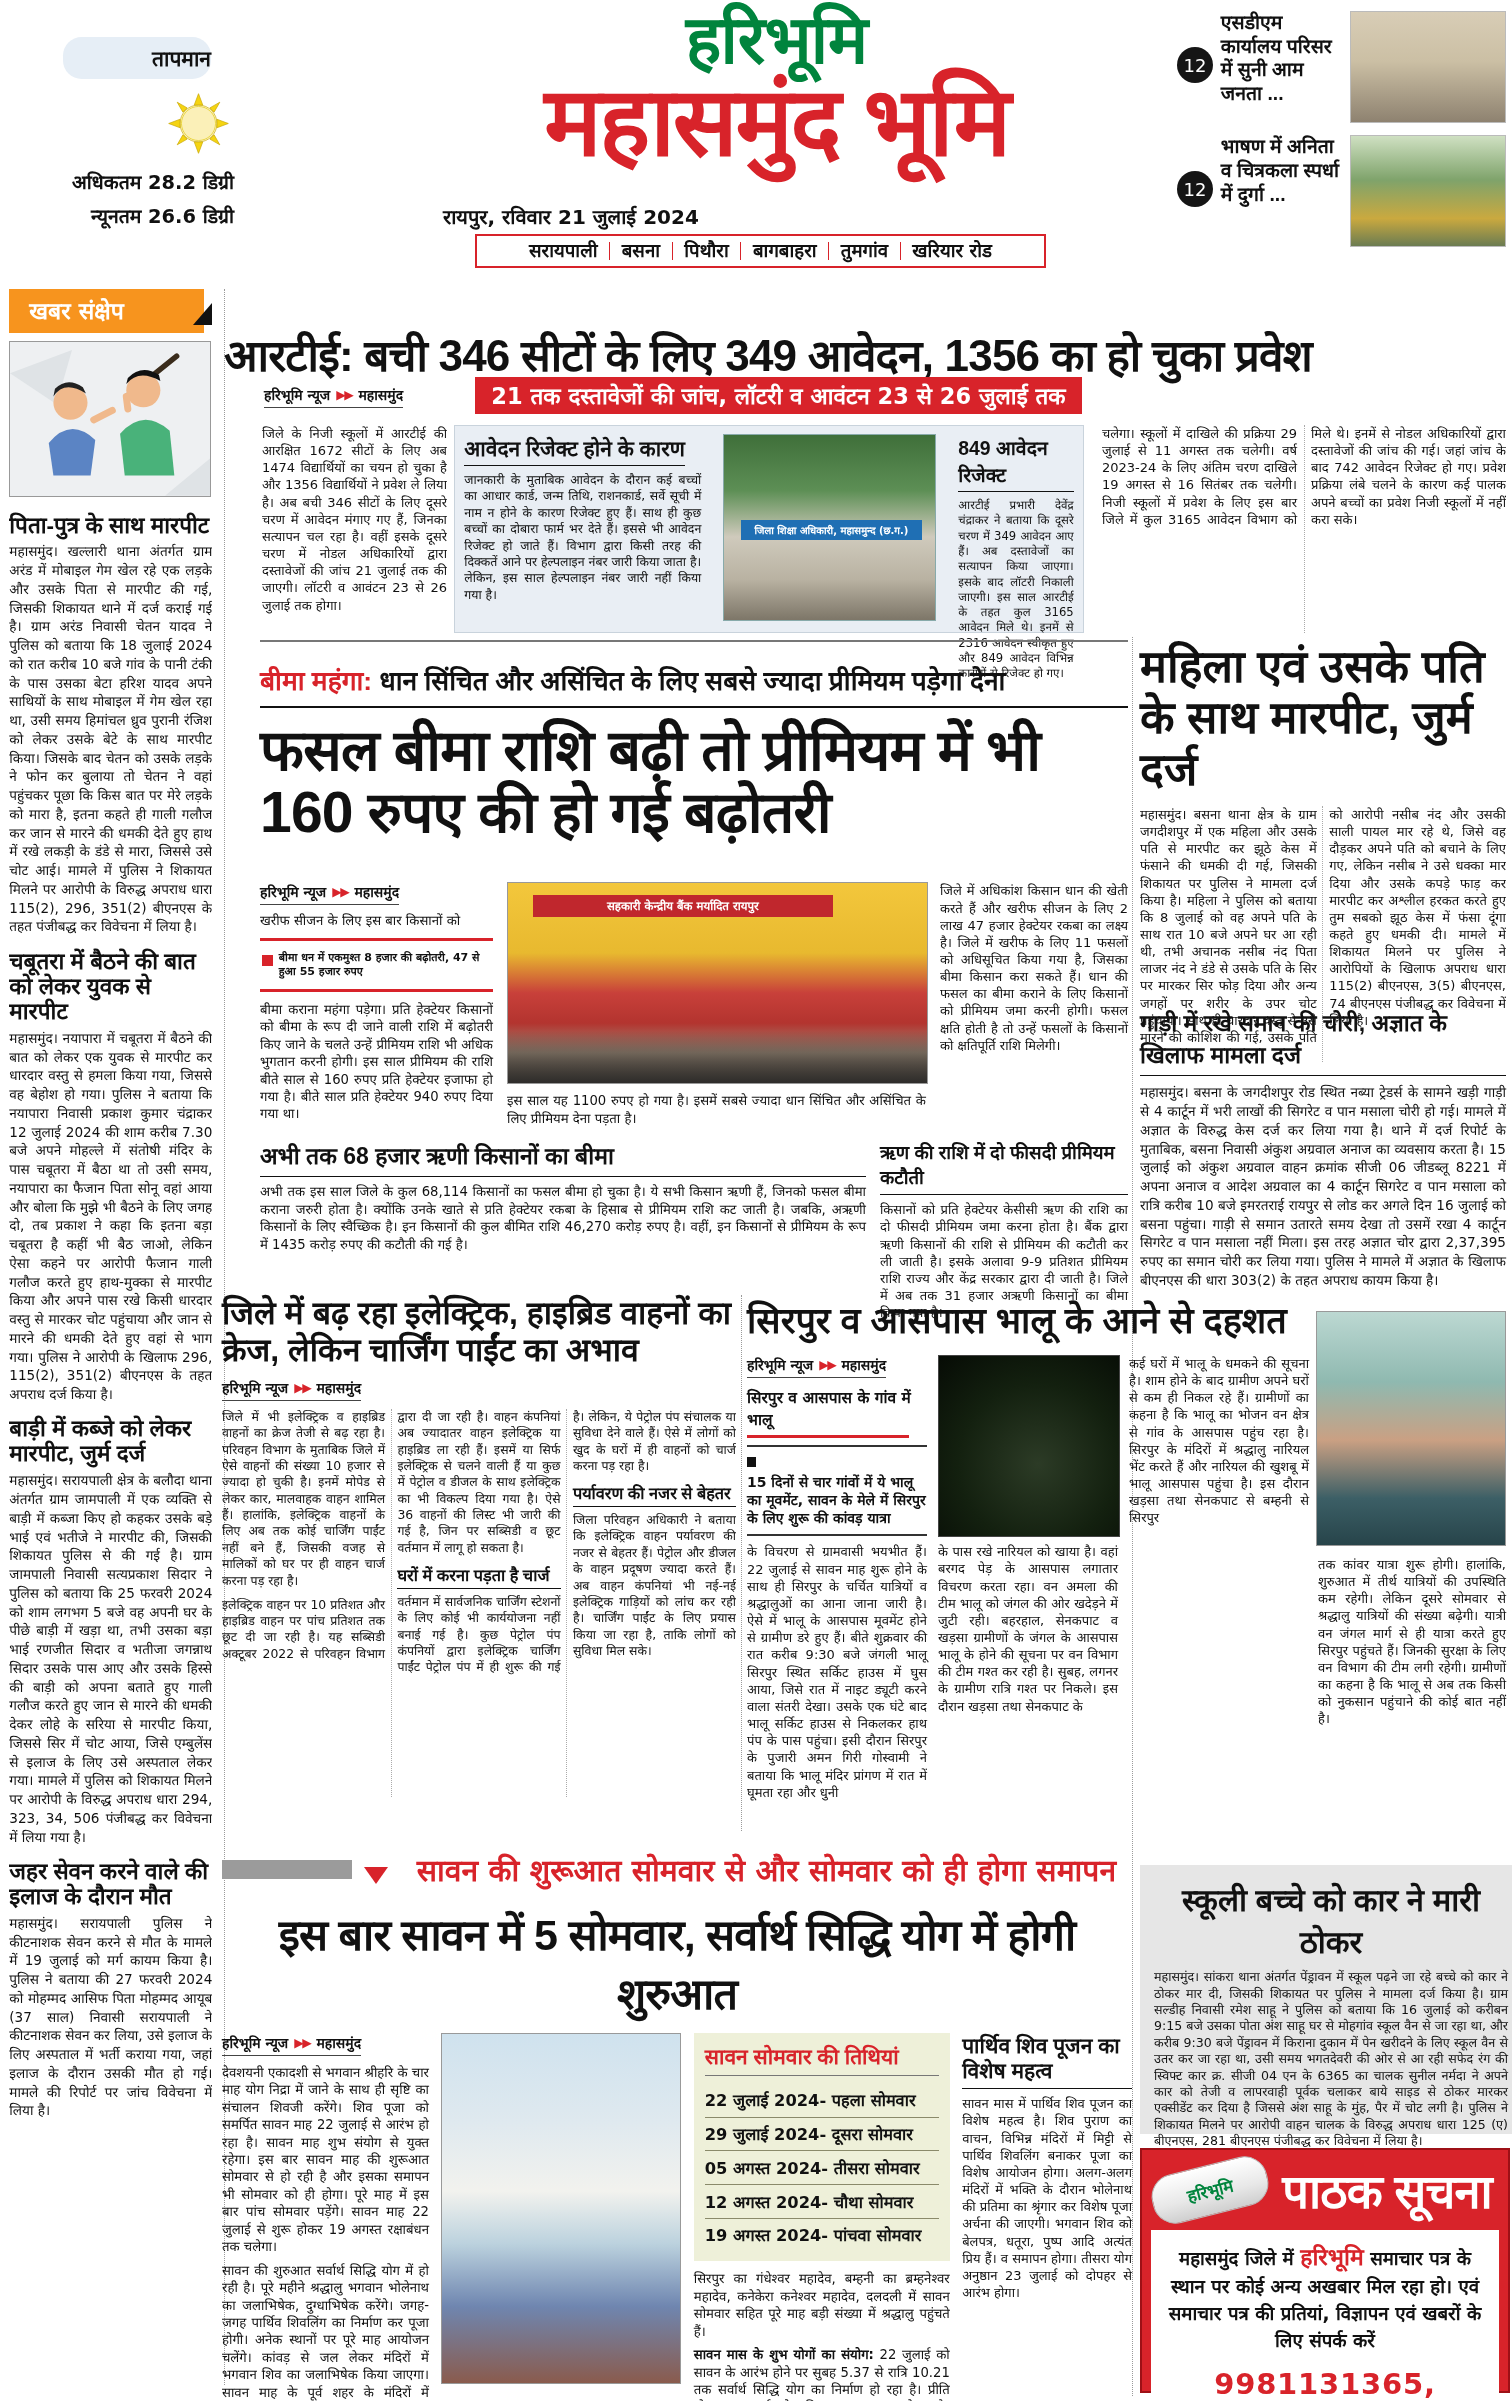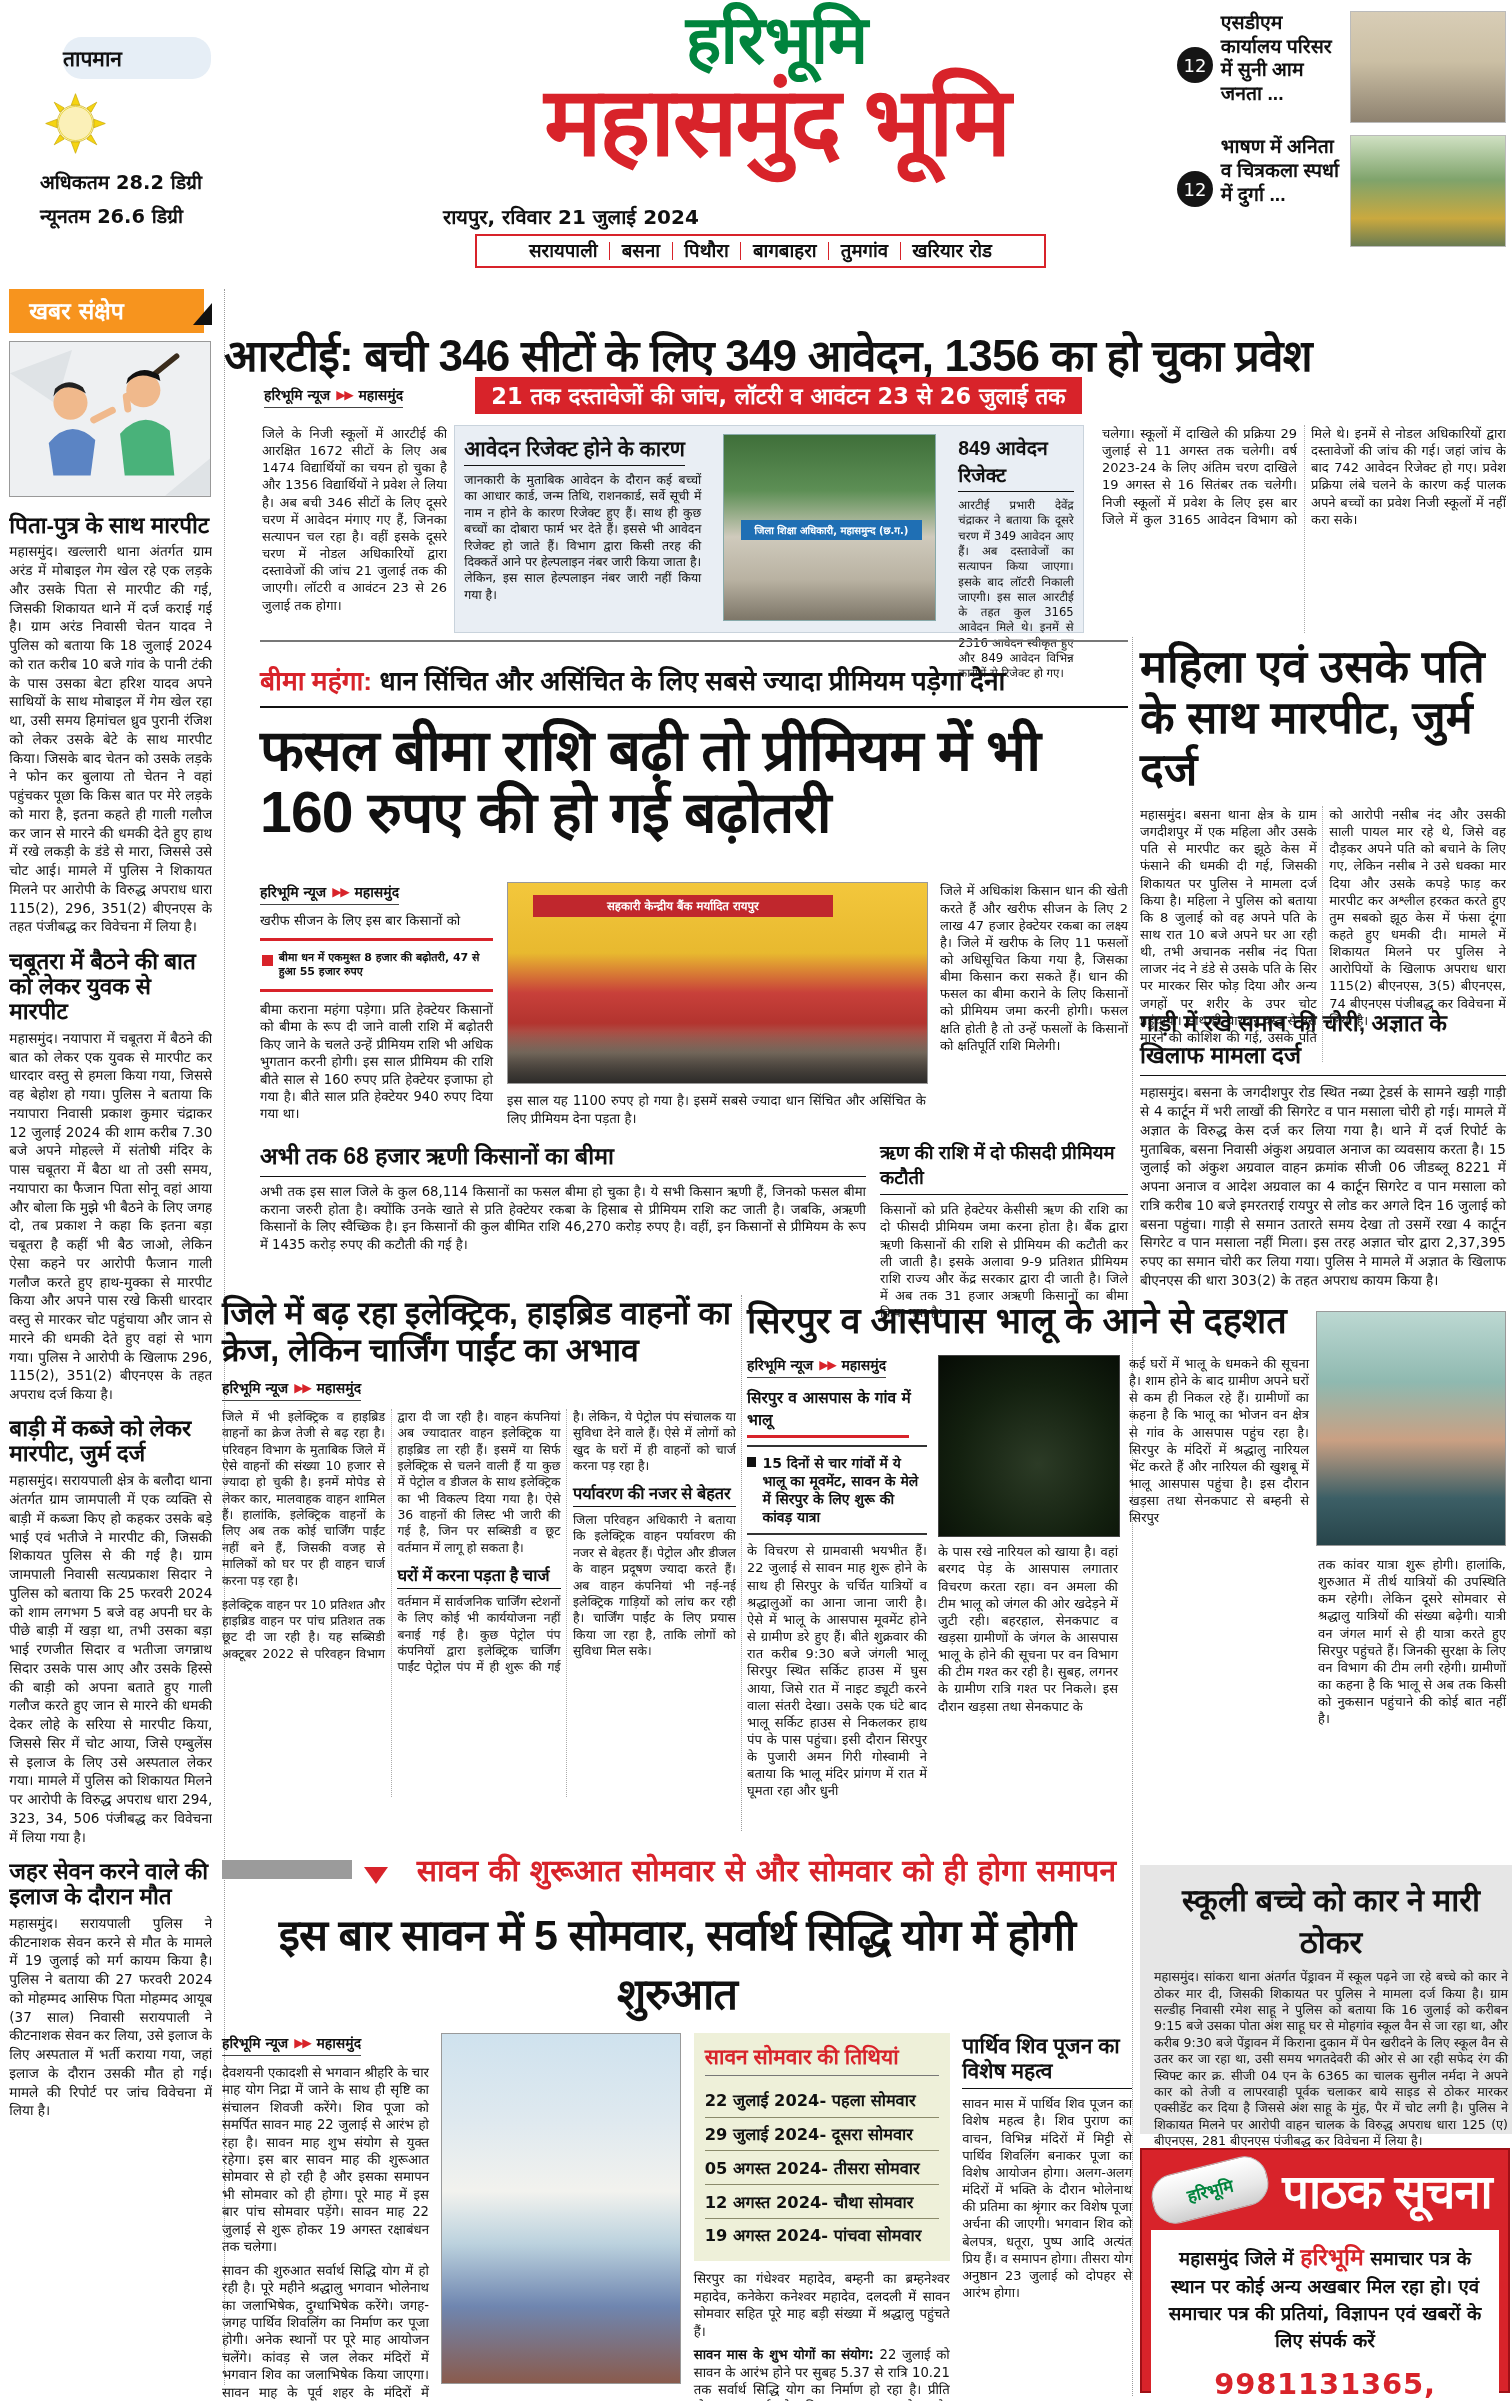--- a/index.html
+++ b/index.html
@@ -6,21 +6,21 @@
   .page{position:relative;width:1512px;height:2401px;background:#fff;overflow:hidden;
         font-family:"DejaVu Sans","Liberation Sans",sans-serif;color:#111;}
   .hl{font-family:"Liberation Sans","DejaVu Sans",sans-serif;font-weight:700;}
   .body-txt{font-size:13px;line-height:1.32;text-align:justify;}
   .byline{font-weight:700;font-size:14px;border-bottom:1.6px solid #444;padding-bottom:3.1px;display:flex;gap:6.2px;align-items:center;width:max-content;}
   .byline .arr{color:#d8232a;font-size:12.4px;letter-spacing:-1.6px;}
   .vline{position:absolute;border-left:0.8px dotted #9a9a9a;}
   .hrule{position:absolute;border-top:2.3px double #777;}
 
   
-  .weather{position:absolute;left:40px;top:37px;width:194px;text-align:left;}
+  .weather{position:absolute;left:40px;top:37px;width:194px;text-align:right;}
   .weather-pill{background:#e6eef6;border-radius:18.6px;padding:7px 0;font-weight:700;font-size:21px;width:148px;margin:0 auto;}
   .weather-sun{margin:9.3px auto 3.1px;}
   .weather-line{font-weight:700;font-size:19.4px;margin-top:6.2px;}
   .mast{position:absolute;left:365px;top:6.2px;width:823px;text-align:center;}
   .brand-top{color:#00843d;font-size:67px;line-height:1;letter-spacing:-0.8px;}
   .brand-main{color:#d8232a;font-size:96px;line-height:1.02;letter-spacing:-2.3px;}
   .dateline{position:absolute;left:443px;top:203px;font-size:20px;font-weight:700;}
   .navstrip{position:absolute;left:475px;top:234px;width:571px;height:34px;border:2.3px solid #d8232a;
             display:flex;align-items:center;justify-content:center;box-sizing:border-box;}
   .navstrip span{font-weight:700;font-size:18.6px;padding:0 11.6px;border-right:1.6px solid #d8232a;line-height:1;}
@@ -106,21 +106,21 @@
   
   .bhalu{position:absolute;left:747px;top:1295px;width:759px;height:543px;}
   .bhalu h2{font-size:36px;width:562px;margin:0;}
   .bhalu-man{position:absolute;right:0;top:15.5px;width:188px;height:233px;border:0.8px solid #999;
      background:linear-gradient(180deg,#bcd8d2 0%,#8fb9b0 30%,#caa083 55%,#3c5f66 80%,#27444a 100%);}
   .bhalu-grid{display:flex;gap:11px;margin-top:11px;width:562px;}
   .bhalu-grid .c{width:180px;}
   .mini-head{font-weight:700;font-size:15.5px;margin:7.8px 0 4.7px;}
   .red-rule{border-bottom:3.9px solid #d8232a;margin-bottom:7.8px;width:90%;}
   .note-box{border-top:2.3px solid #333;border-bottom:2.3px solid #333;padding:6.2px 0;margin:4.7px 0 7.8px;
-            font-weight:700;font-size:14px;line-height:1.3;display:flex;gap:6.2px;}
+            font-weight:700;font-size:14px;line-height:1.3;display:flex;gap:6.2px;flex-direction:column;}
   .note-box .sq{flex:0 0 9.3px;width:9.3px;height:9.3px;background:#111;margin-top:3.9px;}
   .bear-photo{width:180px;height:180px;border:0.8px solid #444;margin-bottom:6.2px;
      background:radial-gradient(circle at 55% 60%,#2c3b26 0%,#13200f 55%,#060b05 100%);}
   .bhalu-col4{position:absolute;right:0;top:261px;width:188px;}
 
   
   .sawan{position:absolute;left:222px;top:1849px;width:910px;}
   .sawan-striprow{display:flex;align-items:center;gap:12.4px;}
   .strip-bar{width:130px;height:18.6px;background:#9b9b9b;position:relative;}
   .chev{width:0;height:0;border-left:12.4px solid transparent;border-right:12.4px solid transparent;border-top:17px solid #d8232a;margin-top:11px;}

